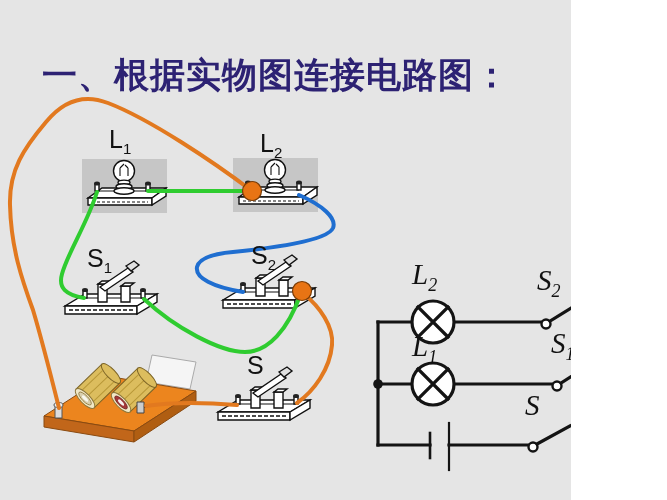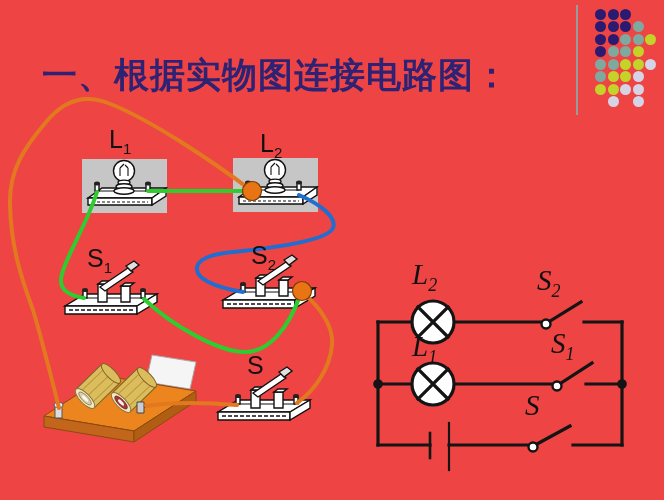--- a/index.html
+++ b/index.html
@@ -1,17 +1,17 @@
 <!DOCTYPE html>
 <html><head>
 <meta charset="utf-8">
 <style>
   html,body{margin:0;padding:0;background:#fff;}
-  .slide{position:relative;width:640px;height:500px;background:#ef4444;overflow:hidden;
-         font-family:"Liberation Sans",sans-serif;padding-left:24px;}
+  .slide{position:relative;width:571px;height:500px;background:#e5e5e5;overflow:hidden;
+         font-family:"Liberation Sans",sans-serif;}
   .title{position:absolute;left:42px;top:52px;width:560px;font-size:35px;font-weight:bold;
          color:#2d2273;letter-spacing:1px;white-space:nowrap;}
   .deco-line{position:absolute;left:576px;top:5px;width:2px;height:110px;background:#9b9b9b;}
   .dots{position:absolute;left:0;top:0;width:667px;height:130px;}
   .dot{position:absolute;width:11px;height:11px;border-radius:50%;}
   .gfx{position:absolute;left:0;top:0;}
   .lbl{position:absolute;color:#111;font-size:25px;line-height:1;}
   .lbl sub{font-size:15px;line-height:0;}
   .lbl-serif{position:absolute;color:#111;font-family:"Liberation Serif",serif;
              font-style:italic;font-size:29px;line-height:1;}

